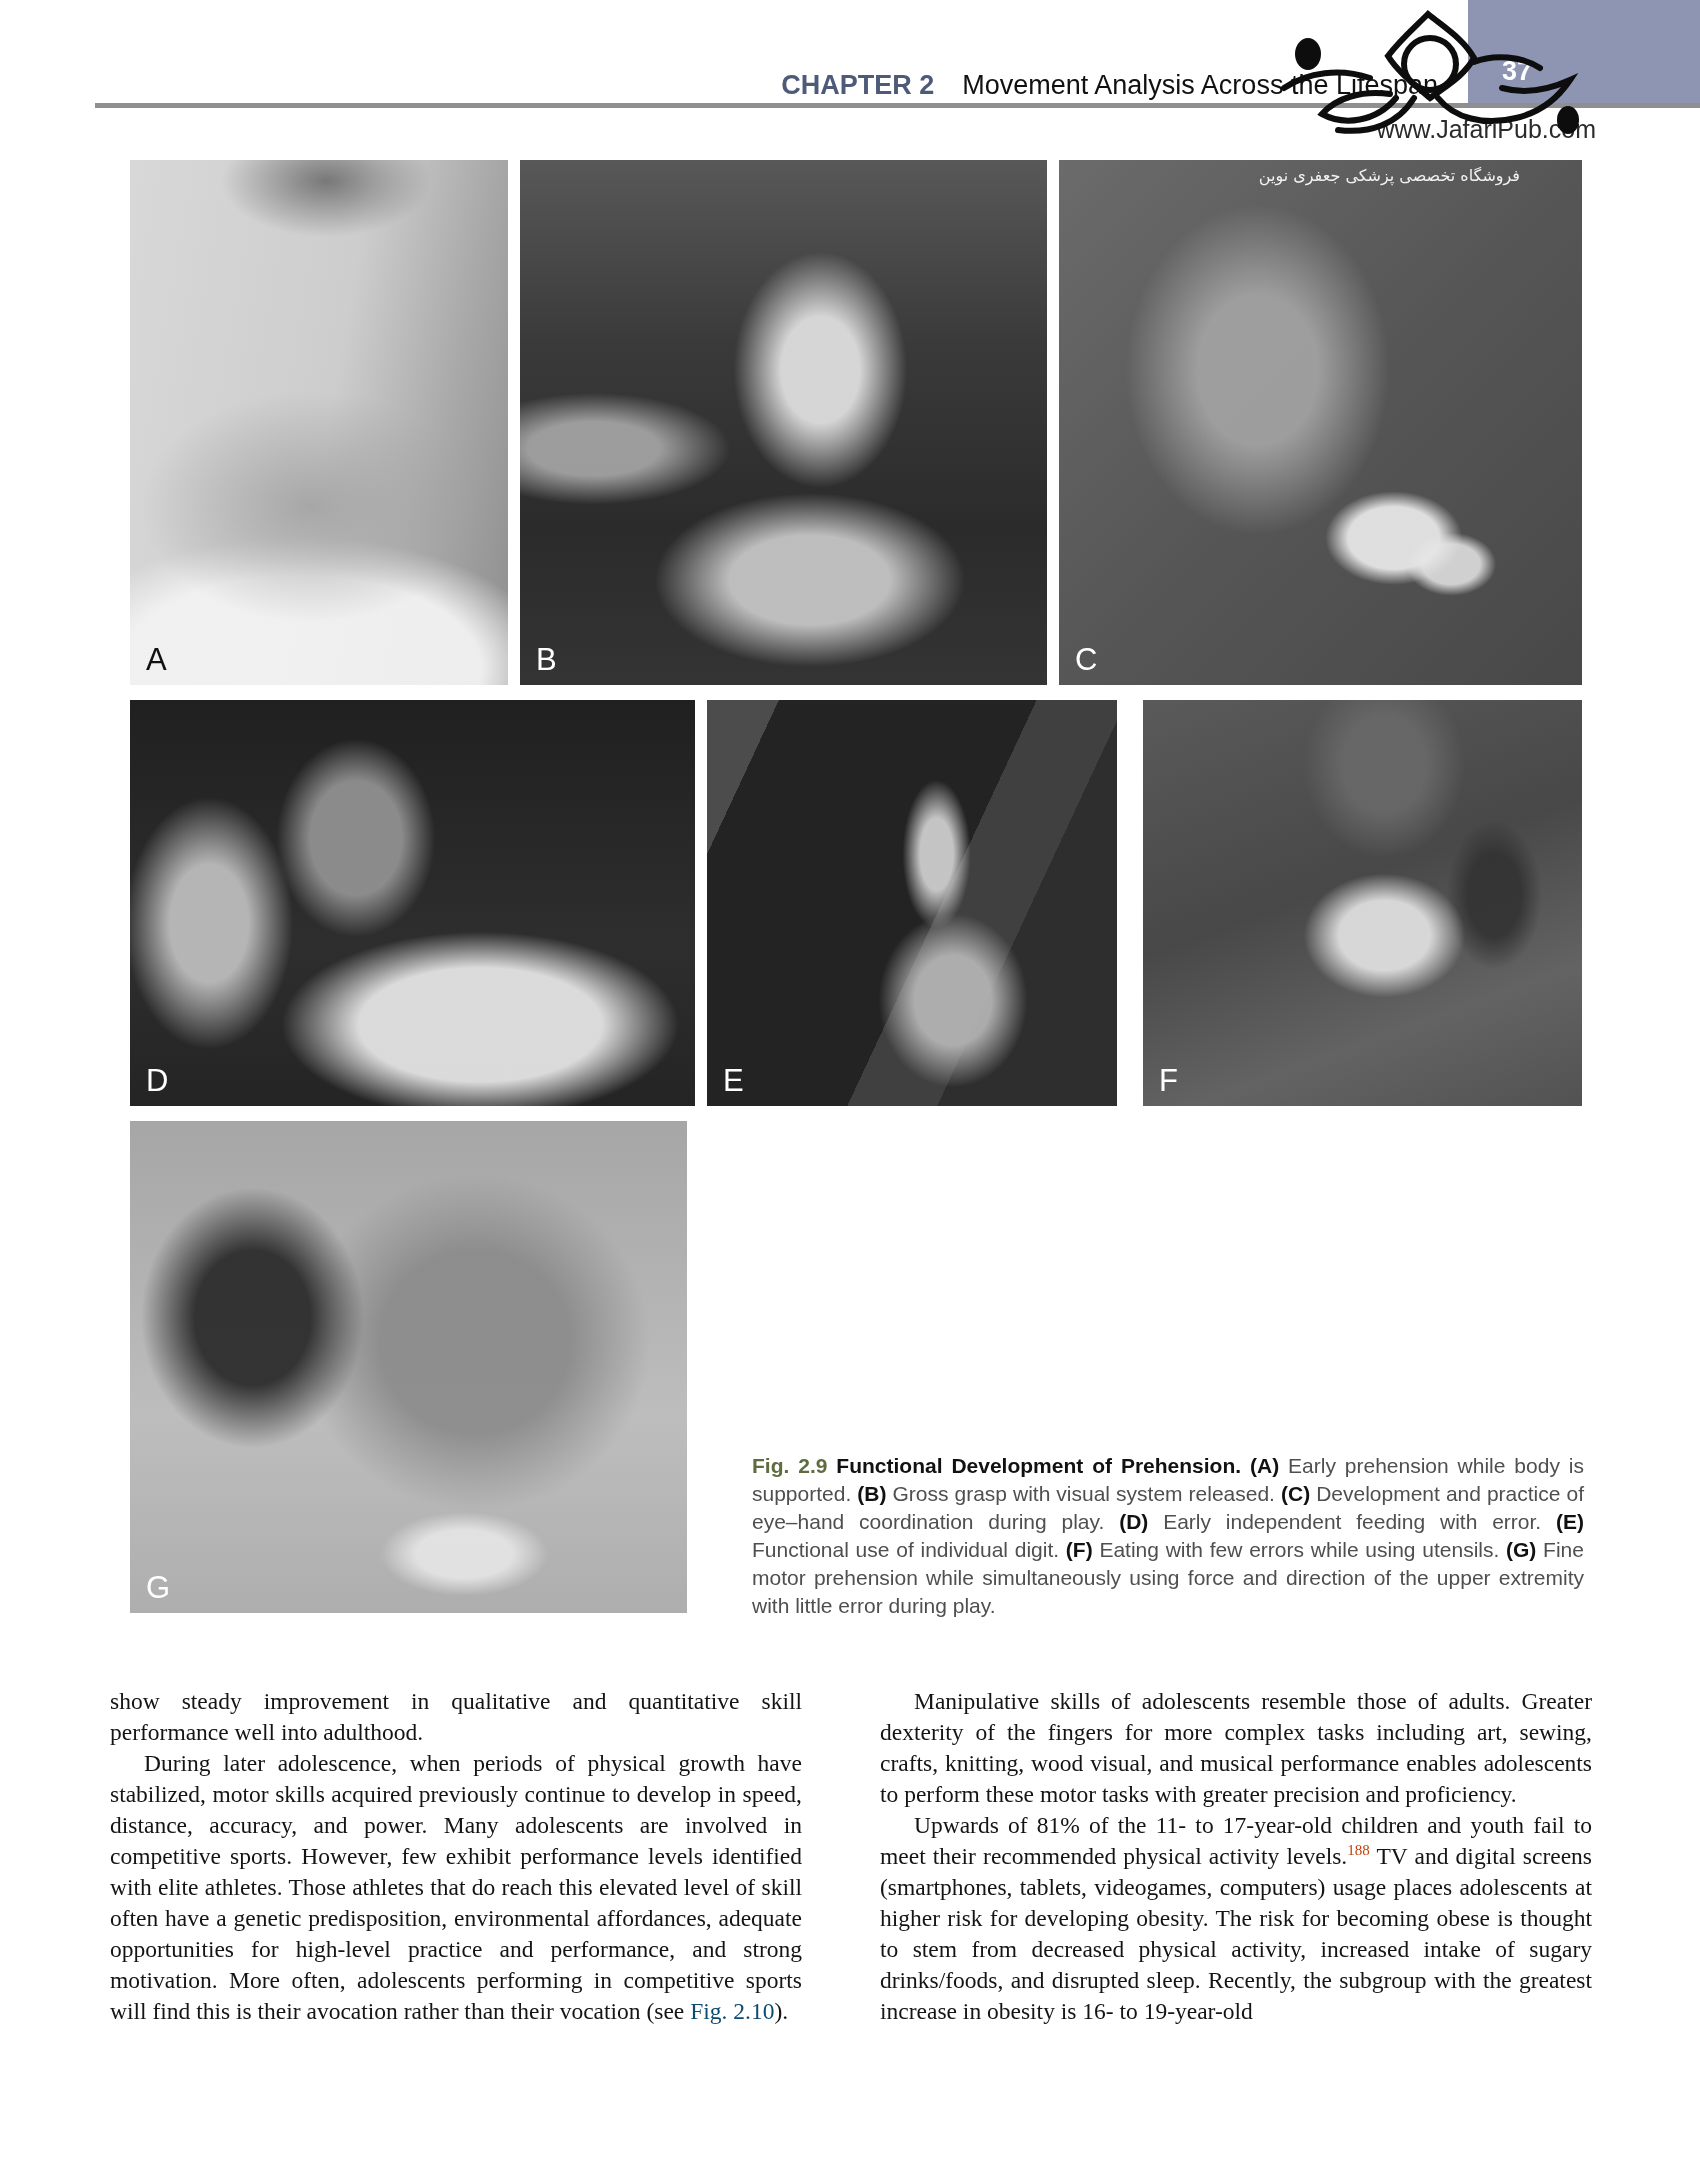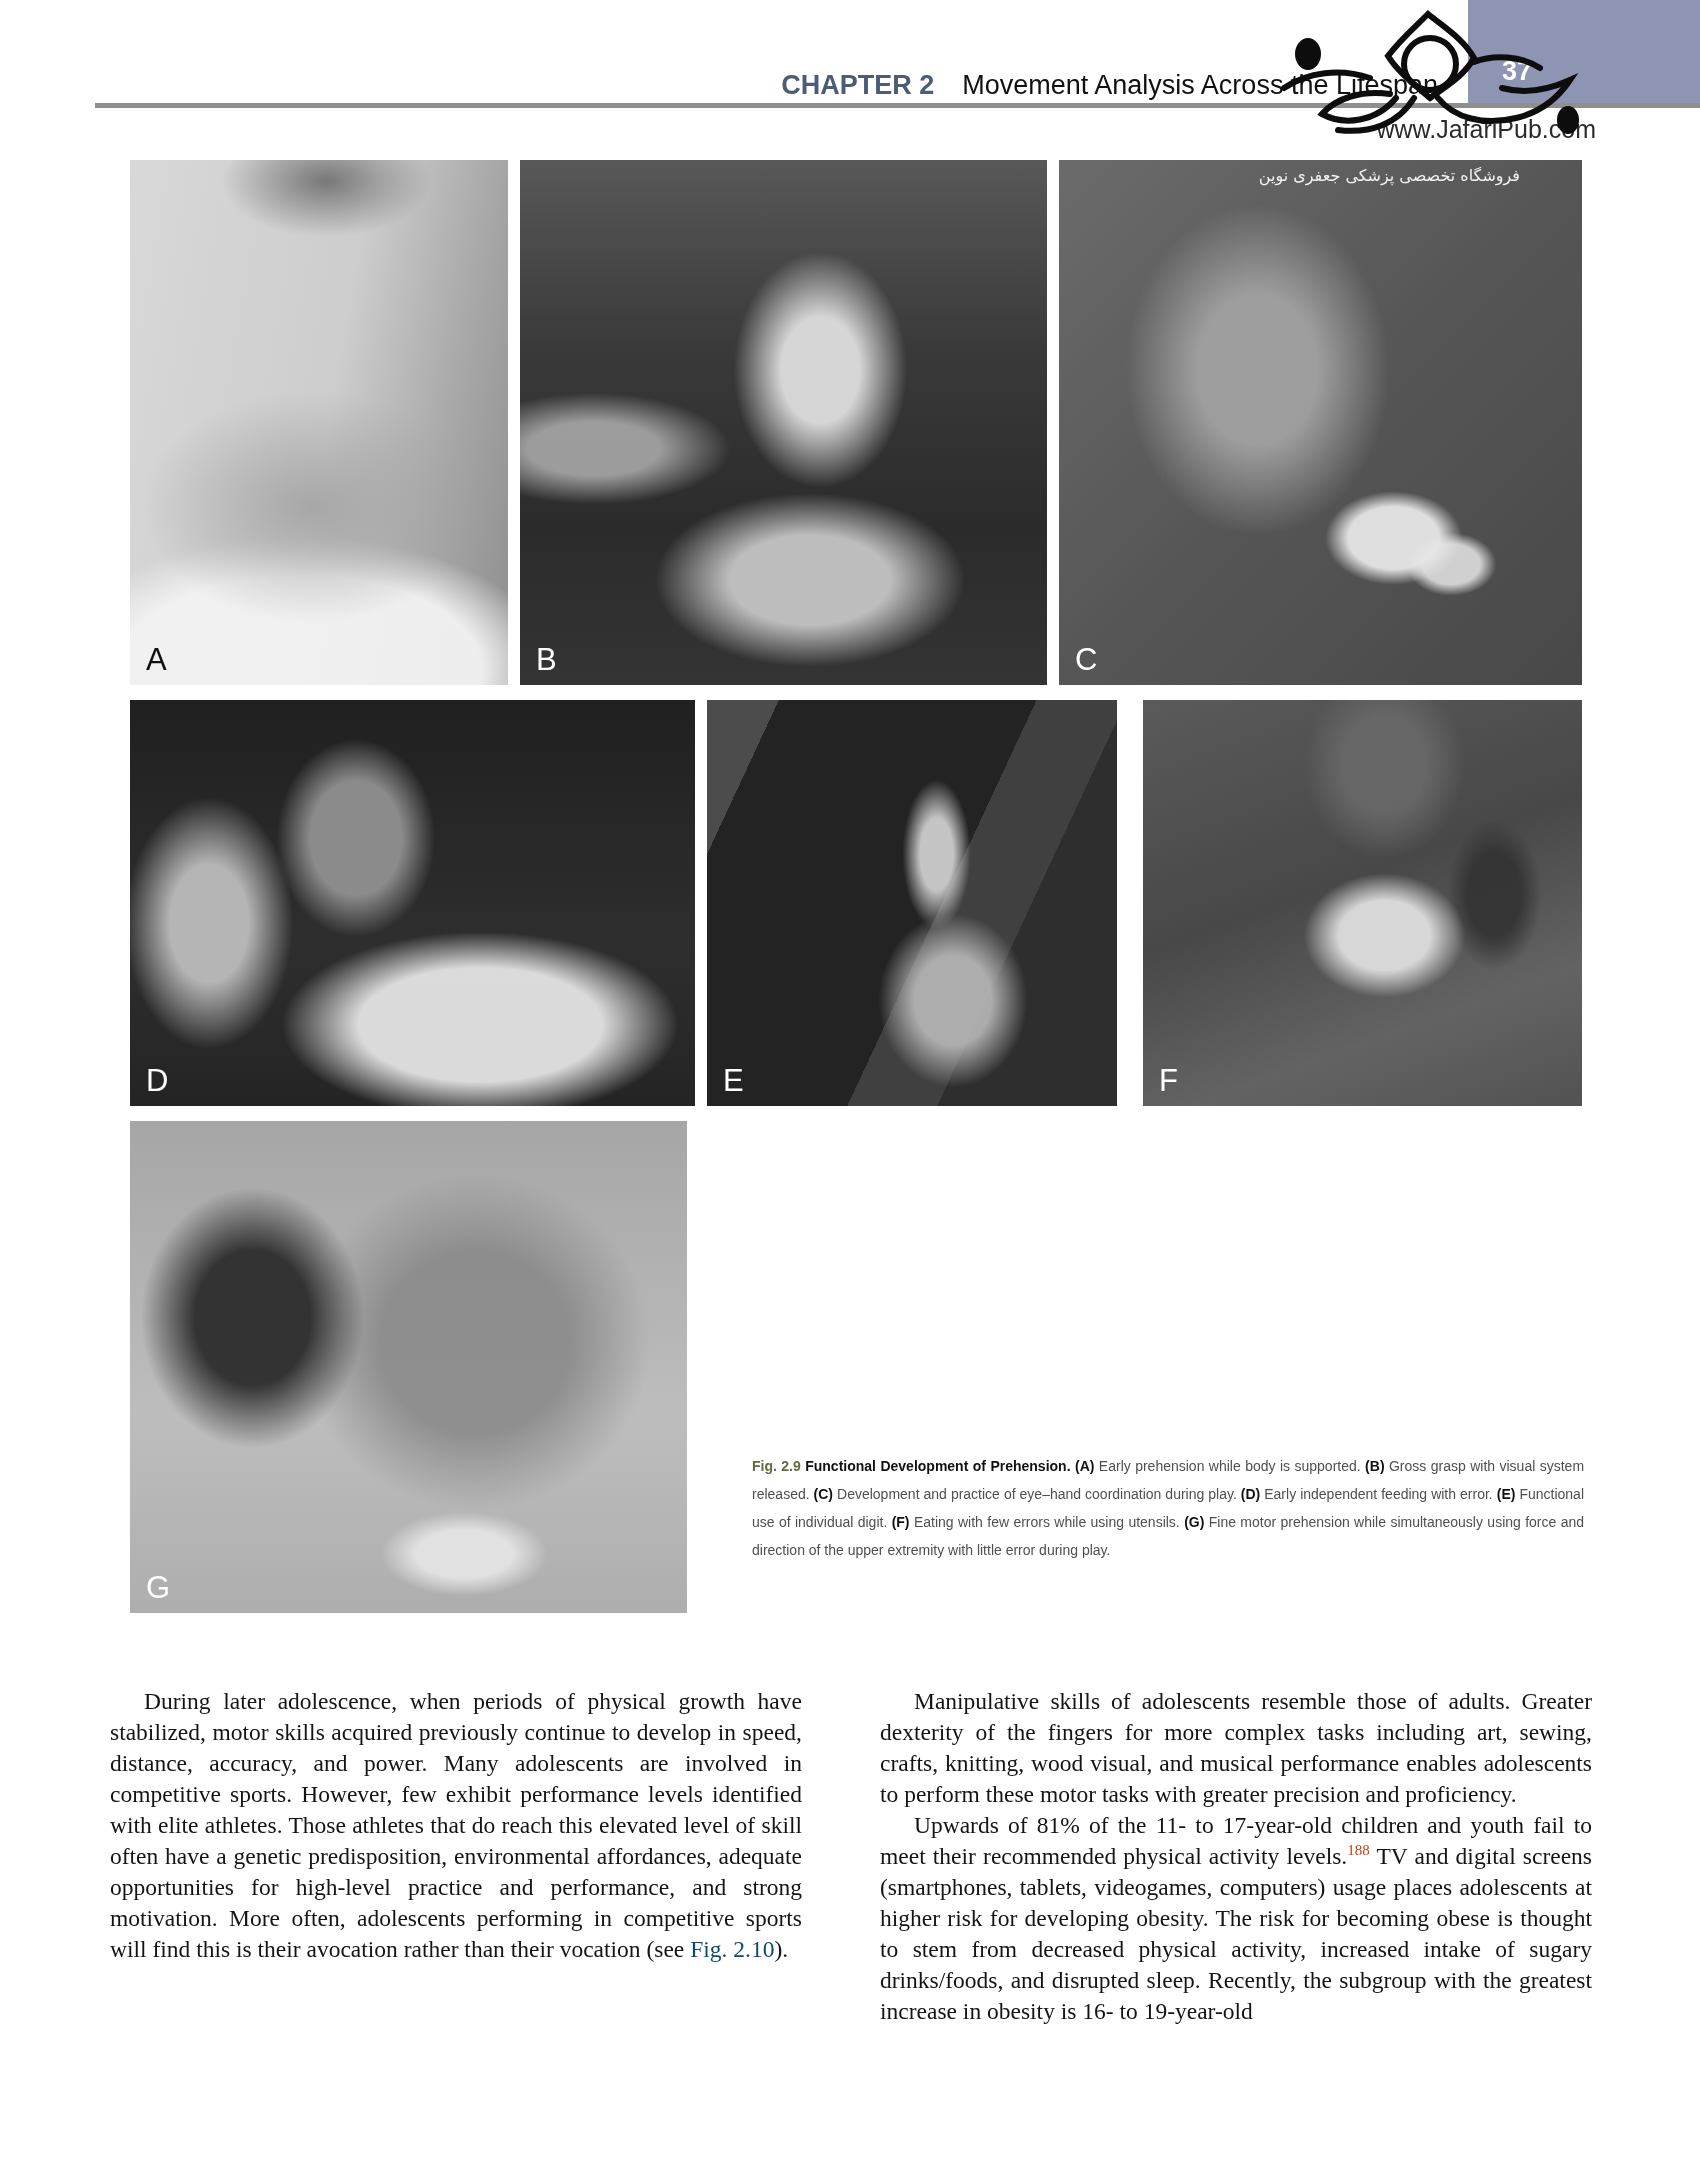--- a/index.html
+++ b/index.html
@@ -65,21 +65,21 @@
       linear-gradient(160deg, #5a5a5a 0%, #484848 45%, #636363 75%, #525252 100%);}
   .photo-g{left:130px;top:1121px;width:557px;height:492px;
     background:
       radial-gradient(ellipse 180px 210px at 22% 40%, rgba(40,40,40,.92) 0% 32%, rgba(40,40,40,0) 62%),
       radial-gradient(ellipse 250px 240px at 62% 45%, rgba(135,135,135,.85) 0% 38%, rgba(135,135,135,0) 70%),
       radial-gradient(ellipse 120px 60px at 60% 88%, rgba(230,230,230,.9) 0% 40%, rgba(230,230,230,0) 70%),
       linear-gradient(180deg, #a6a6a6 0%, #bdbdbd 60%, #aeaeae 100%);}
 
   
   .caption{position:absolute;left:752px;top:1452px;width:832px;
-           font-family:"Liberation Sans", sans-serif;font-size:14px;line-height:28px;
+           font-family:"Liberation Sans", sans-serif;font-size:21px;line-height:28px;
            color:#4f4f4f;text-align:justify;}
   .fig-label{font-weight:bold;color:#5e6c3e;}
   .fig-title{font-weight:bold;color:#111111;}
   .seg-marker{font-weight:bold;color:#111111;}
 
   
   .col{position:absolute;top:1686px;font-size:23.5px;line-height:31px;color:#141414;
        text-align:justify;}
   .col-left{left:110px;width:692px;}
   .col-right{left:880px;width:712px;}
@@ -154,20 +154,21 @@
     <span>Early independent feeding with error.</span>
     <span class="seg-marker">(E)</span>
     <span>Functional use of individual digit.</span>
     <span class="seg-marker">(F)</span>
     <span>Eating with few errors while using utensils.</span>
     <span class="seg-marker">(G)</span>
     <span>Fine motor prehension while simultaneously using force and direction of the upper extremity with little error during play.</span>
   </div>
 
   <div class="col col-left">
+    <p>show steady improvement in qualitative and quantitative skill performance well into adulthood.</p>
     <p class="indent">
       <span>During later adolescence, when periods of physical growth have stabilized, motor skills acquired previously continue to develop in speed, distance, accuracy, and power. Many adolescents are involved in competitive sports. However, few exhibit performance levels identified with elite athletes. Those athletes that do reach this elevated level of skill often have a genetic predisposition, environmental affordances, adequate opportunities for high-level practice and performance, and strong motivation. More often, adolescents performing in competitive sports will find this is their avocation rather than their vocation (see </span><span class="fig-link">Fig. 2.10</span><span>).</span>
     </p>
   </div>
 
   <div class="col col-right">
     <p class="indent">Manipulative skills of adolescents resemble those of adults. Greater dexterity of the fingers for more complex tasks including art, sewing, crafts, knitting, wood visual, and musical performance enables adolescents to perform these motor tasks with greater precision and proficiency.</p>
     <p class="indent">
       <span>Upwards of 81% of the 11- to 17-year-old children and youth fail to meet their recommended physical activity levels.</span><span class="ref-sup">188</span><span> TV and digital screens (smartphones, tablets, videogames, computers) usage places adolescents at higher risk for developing obesity. The risk for becoming obese is thought to stem from decreased physical activity, increased intake of sugary drinks/foods, and disrupted sleep. Recently, the subgroup with the greatest increase in obesity is 16- to 19-year-old</span>
     </p>

